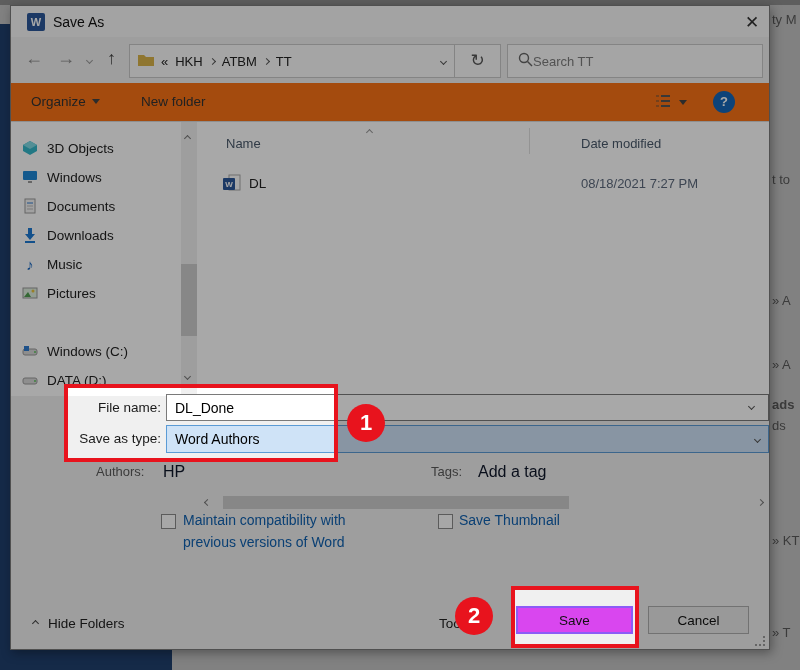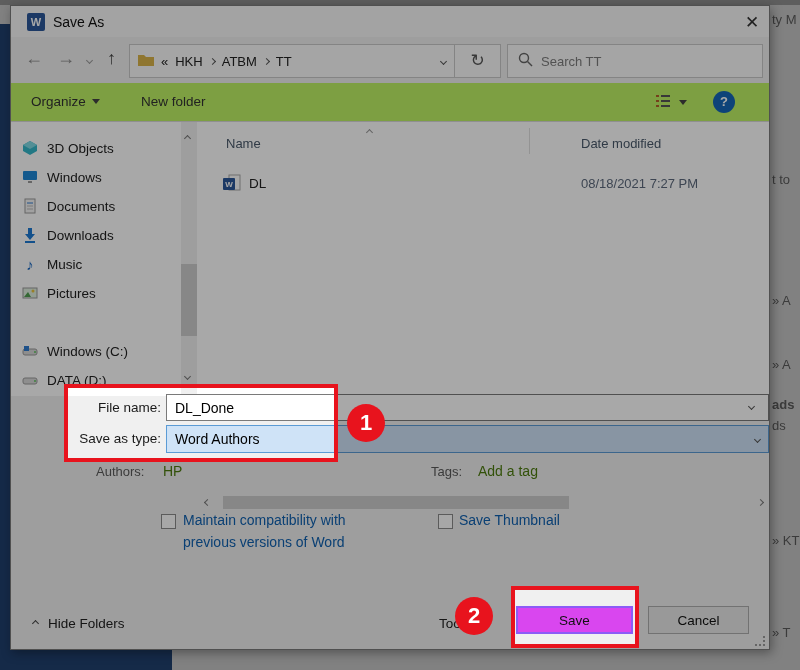--- a/index.html
+++ b/index.html
@@ -24,37 +24,37 @@
 
   
   .navrow { left:0; top:31px; width:758px; height:46px; }
   .navglyph { font-size:18px; color:#8a8a8a; }
   .navglyph.en { color:#444; }
   .addressbox { left:118px; top:7px; width:326px; height:34px; background:#fafafa; border:1px solid #c8c8c8;
     display:flex; align-items:center; gap:7px; padding:0 8px; font-size:13px; color:#222; }
   .refreshbox { left:444px; top:7px; width:46px; height:34px; background:#fafafa; border:1px solid #c8c8c8;
     border-left:none; text-align:center; line-height:32px; font-size:17px; color:#555; }
   .searchbox { left:496px; top:7px; width:256px; height:34px; background:#fafafa; border:1px solid #c8c8c8;
-    display:flex; align-items:center; gap:8px; padding:0 10px; }
+    display:flex; align-items:center; gap:0; padding:0 10px; }
   .searchbox input { border:none; outline:none; background:transparent; font-size:13px; color:#333; width:180px;
     font-family:"Liberation Sans",sans-serif; }
   .searchbox input::placeholder { color:#7d7d7d; }
 
   
   .chev { display:inline-block; width:7px; height:7px; border-right:1.6px solid #555; border-bottom:1.6px solid #555; }
   .chev.down { transform:rotate(45deg); }
   .chev.up { transform:rotate(-135deg); }
   .chev.right { transform:rotate(-45deg); }
   .chev.left { transform:rotate(135deg); }
   .chev.sm { width:5px; height:5px; }
   .tri-down { display:inline-block; width:0; height:0; border-left:4px solid transparent;
     border-right:4px solid transparent; border-top:5px solid #444; }
 
   
-  .toolbar { left:0; top:77px; width:758px; height:39px; border-bottom:1px solid #d9d9d9; background:#bef264;
+  .toolbar { left:0; top:77px; width:758px; height:39px; border-bottom:1px solid #d9d9d9; background:#f97316;
     font-size:13.5px; color:#333; }
   .tb-item { top:11px; display:flex; align-items:center; gap:6px; }
   .help-circle { width:22px; height:22px; border-radius:50%; background:#1467b8; color:#fff; font-size:13px;
     font-weight:bold; text-align:center; line-height:22px; }
 
   
   .bodyarea { left:0; top:116px; width:758px; height:274px; background:#ffffff; }
   .side-item { left:10px; width:152px; height:28px; display:flex; align-items:center; gap:8px;
     font-size:13.5px; color:#222; }
   .sbar { left:170px; width:16px; background:#f0f0f0; }
@@ -66,21 +66,21 @@
   .hscroll { left:190px; top:372px; width:568px; height:17px; background:#f0f0f0; display:flex; align-items:center; }
   .hthumb { left:212px; top:374px; width:346px; height:13px; background:#cdcdcd; }
 
   
   .flabel { font-size:13.5px; color:#1a1a1a; text-align:right; }
   .fninput { left:155px; top:388px; width:603px; height:27px; border:1px solid #7a7a7a; background:#fff;
     font-size:14px; color:#000; padding:0 26px 0 8px; font-family:"Liberation Sans",sans-serif; outline:none; }
   .combo { left:155px; top:419px; width:603px; height:28px; border:1px solid #5b9bd5; background:#cfe3f7;
     display:flex; align-items:center; font-size:14px; color:#000; padding:0 8px; }
   .graylabel { font-size:13px; color:#5a5a5a; }
-  .bluelink { font-size:14px; color:#4d7c0f; }
+  .bluelink { font-size:16px; color:#0f172a; }
   .cbx { width:15px; height:15px; border:1px solid #8a8a8a; background:#fdfdfd; }
   .cbx-label { font-size:14px; color:#1061b0; line-height:22px; }
 
   
   .footer-text { font-size:13.5px; color:#222; }
   .btn { height:28px; border:1px solid #adadad; background:#e8e8e8; font-size:13.5px; color:#111;
     display:flex; align-items:center; justify-content:center; }
   .btn.default { border:2px solid #8b5cf6; background:#d946ef; }
   .grip { width:10px; height:10px; }
   .grip i { position:absolute; width:2px; height:2px; background:#9a9a9a; }

